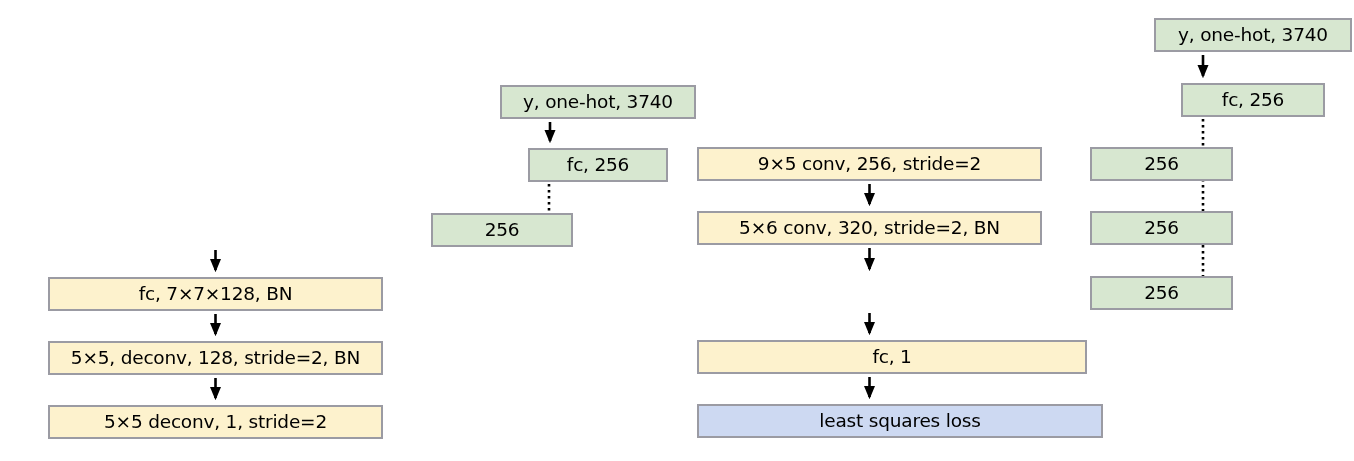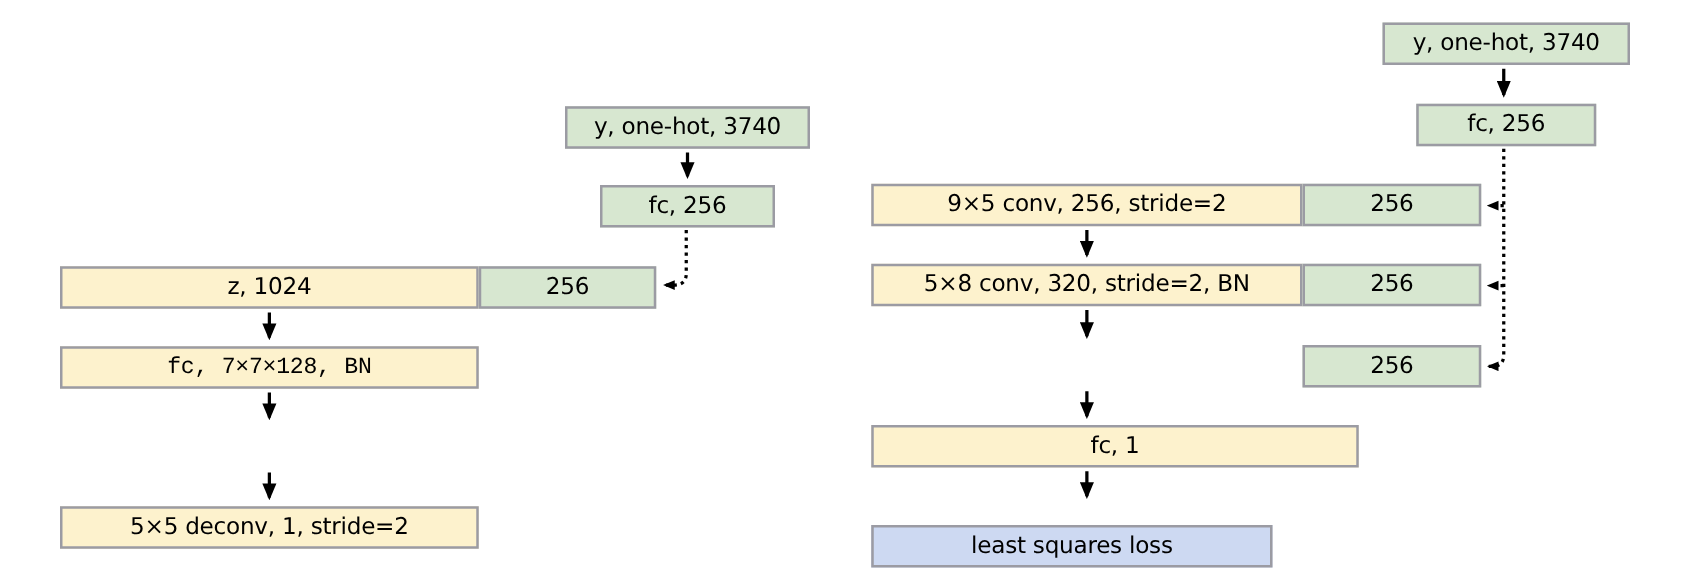--- a/index.html
+++ b/index.html
@@ -14,44 +14,44 @@
   .box{
     position:absolute;
     box-sizing:border-box;
     height:34px;
     border:2.5px solid var(--border,#9b9ba3);
     display:flex;align-items:center;justify-content:center;
     font-size:18.5px;line-height:1;color:#000;
     letter-spacing:-0.2px;
     white-space:nowrap;
   }
-  .green{background:var(--green,#d7e7d0);}
+  .green{background:var(--green,#d7e7d0);margin-left:48px;}
   .yellow{background:var(--yellow,#fdf2cd);}
   .blue{background:var(--blue,#cdd9f2);}
 
   
   .l-top {left:452px; top:85px;  width:196px;}
   .l-fc  {left:480px; top:148px; width:140px;}
   .l-r0y {left:48px;  top:213px; width:335px;}
   .l-r0g {left:383px; top:213px; width:142px;}
-  .l-r1  {left:48px;  top:277px; width:335px;font-family:Liberation Mono, monospace;}
+  .l-r1  {left:48px;  top:277px; width:335px;}
   .l-r2  {left:48px;  top:341px; width:335px;}
   .l-r3  {left:48px;  top:405px; width:335px;}
 
   
   .r-top {left:1106px; top:18px;  width:198px;}
   .r-fc  {left:1133px; top:83px;  width:144px;}
   .r-r0y {left:697px;  top:147px; width:345px;}
   .r-r0g {left:1042px; top:147px; width:143px;}
   .r-r1y {left:697px;  top:211px; width:345px;}
   .r-r1g {left:1042px; top:211px; width:143px;}
   .r-r2y {left:697px;  top:276px; width:345px;}
   .r-r2g {left:1042px; top:276px; width:143px;}
   .r-r3  {left:697px;  top:340px; width:390px;}
-  .r-r4  {left:697px;  top:404px; width:321px;margin-top:16px;}
+  .r-r4  {left:697px;  top:404px; width:406px;}
 
   .solid-line{stroke:#000;stroke-width:2.6;fill:none;}
   .dotted-line{stroke:#000;stroke-width:2.6;fill:none;stroke-dasharray:2.6 3.4;stroke-linecap:butt;}
 </style>
 </head>
 <body>
 
 <div class="canvas">
 
   <svg class="overlay" viewBox="0 0 1354 461">
@@ -78,33 +78,33 @@
     <path class="solid-line" marker-end="url(#ah)" d="M869.5 377 L869.5 397"></path>
 
     <path class="dotted-line" marker-end="url(#dh)" d="M1203 119 L1203 284 Q1203 293 1194 293 L1191 293"></path>
     <path class="dotted-line" marker-end="url(#dh)" d="M1203 164.5 L1191 164.5"></path>
     <path class="dotted-line" marker-end="url(#dh)" d="M1203 228.5 L1191 228.5"></path>
   </svg>
 
   <div class="box green l-top">y, one-hot, 3740</div>
   <div class="box green l-fc">fc, 256</div>
 
-  <div class="box yellow l-r0y">z, 1024</div>
   <div class="box green  l-r0g">256</div>
 
   <div class="box yellow l-r1">fc, 7×7×128, BN</div>
+  <div class="box yellow l-r2">5×5, deconv, 128, stride=2, BN</div>
   <div class="box yellow l-r3">5×5 deconv, 1, stride=2</div>
 
   <div class="box green r-top">y, one-hot, 3740</div>
   <div class="box green r-fc">fc, 256</div>
 
   <div class="box yellow r-r0y">9×5 conv, 256, stride=2</div>
   <div class="box green  r-r0g">256</div>
 
-  <div class="box yellow r-r1y">5×8 conv, 320, stride=2, BN</div>
+  <div class="box yellow r-r1y">5×6 conv, 320, stride=2, BN</div>
   <div class="box green  r-r1g">256</div>
 
   <div class="box green  r-r2g">256</div>
 
   <div class="box yellow r-r3">fc, 1</div>
   <div class="box blue   r-r4">least squares loss</div>
 
 </div>
 
 </body></html>

